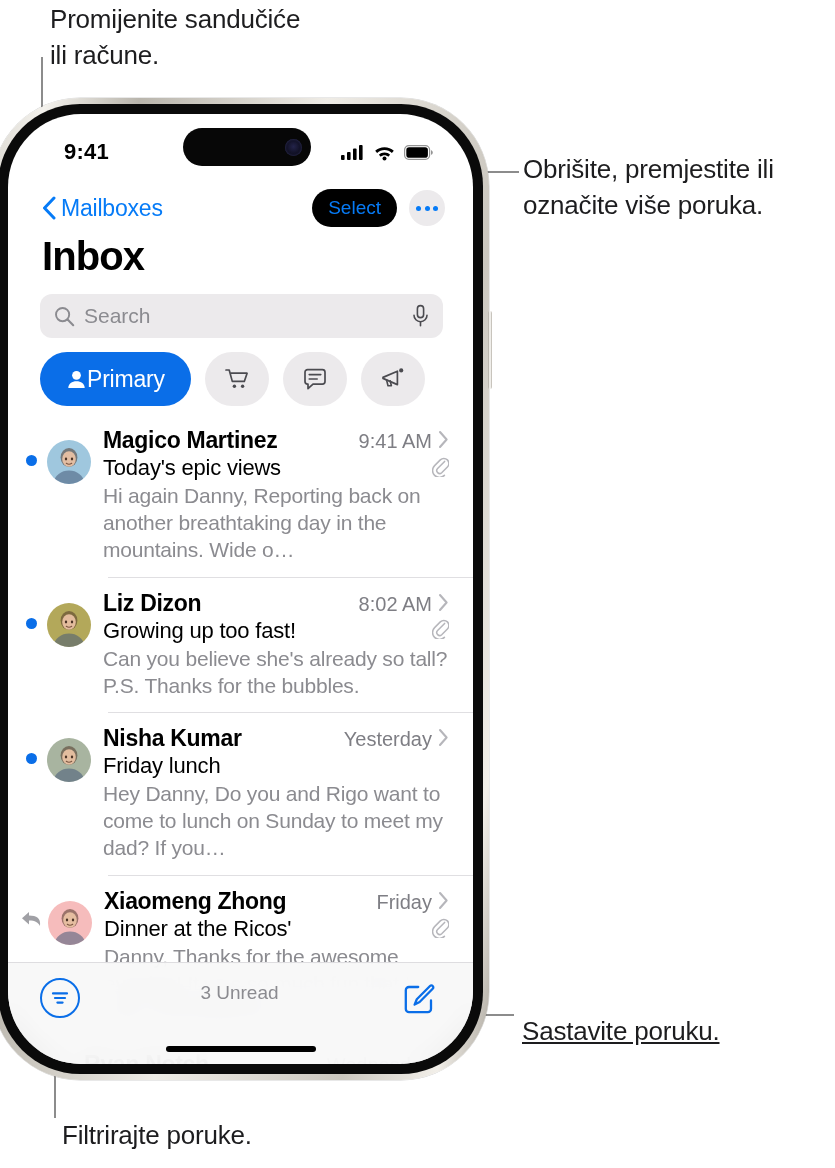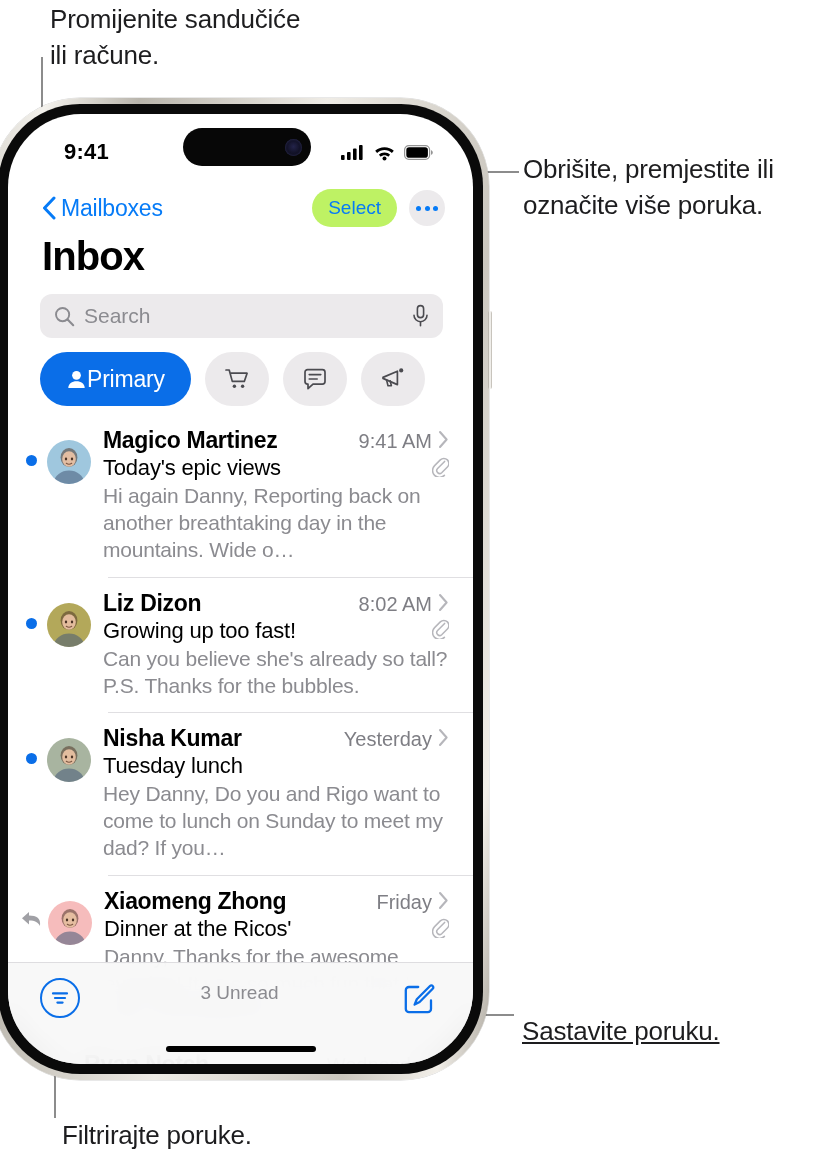--- a/index.html
+++ b/index.html
@@ -79,21 +79,21 @@
   
   #navbar {
     position: absolute; top: 66px; left: 0; right: 0; height: 56px;
     display: flex; align-items: center; justify-content: space-between;
     padding: 0 28px 0 34px;
   }
   #back-link { display:flex; align-items:center; gap:5px; cursor: pointer; }
   #back-label { color:#067bf7; font-size: 23px; letter-spacing:-0.2px; }
   #nav-right { display:flex; align-items:center; gap: 12px; }
   #select-btn {
-    background:#bef264; color:#067bf7; font-size:19px;
+    background:#000000; color:#067bf7; font-size:19px;
     padding: 8px 16px; border-radius: 20px; border:none;
     font-family:"Liberation Sans", sans-serif; cursor:pointer;
   }
   #more-btn {
     width:36px; height:36px; border-radius:50%;
     background:#eceaec; border:none; cursor:pointer;
     display:flex; align-items:center; justify-content:center;
   }
   .dot3 { display:flex; gap:3.5px; }
   .dot3 i { width:5px; height:5px; border-radius:50%; background:#067bf7; display:block; }
@@ -366,21 +366,21 @@
                 <div class="mail-top">
                   <div class="sender">Nisha Kumar</div>
                   <div class="meta">
                     <span class="time">Yesterday</span>
                     <span class="chev"><svg width="11" height="19" viewBox="0 0 11 19">
                         <path d="M2 2 L8.6 9.5 L2 17" fill="none" stroke="#b6b6bb" stroke-width="2.1" stroke-linecap="round" stroke-linejoin="round"></path>
                       </svg></span>
                   </div>
                 </div>
                 <div class="subject-line">
-                  <div class="subject">Tuesday lunch</div>
+                  <div class="subject">Friday lunch</div>
                 </div>
                 <div class="preview">Hey Danny, Do you and Rigo want to come to lunch on Sunday to meet my dad? If you…</div>
               </div>
             </div>
             <div class="mail-row">
               <div class="replied-icon"><svg width="22" height="18" viewBox="0 0 22 18">
                   <path d="M9 2 L2 8.2 L9 14.4 V10.4 c6 0 9.4 2 11 5.6 C21 8.4 16.6 5.6 9 5.6 z" fill="#a0a0a5"></path>
                 </svg></div>
               <div class="avatar"><svg viewBox="0 0 44 44" width="44" height="44">
                   <rect width="44" height="44" fill="#f6bcbc"></rect>

